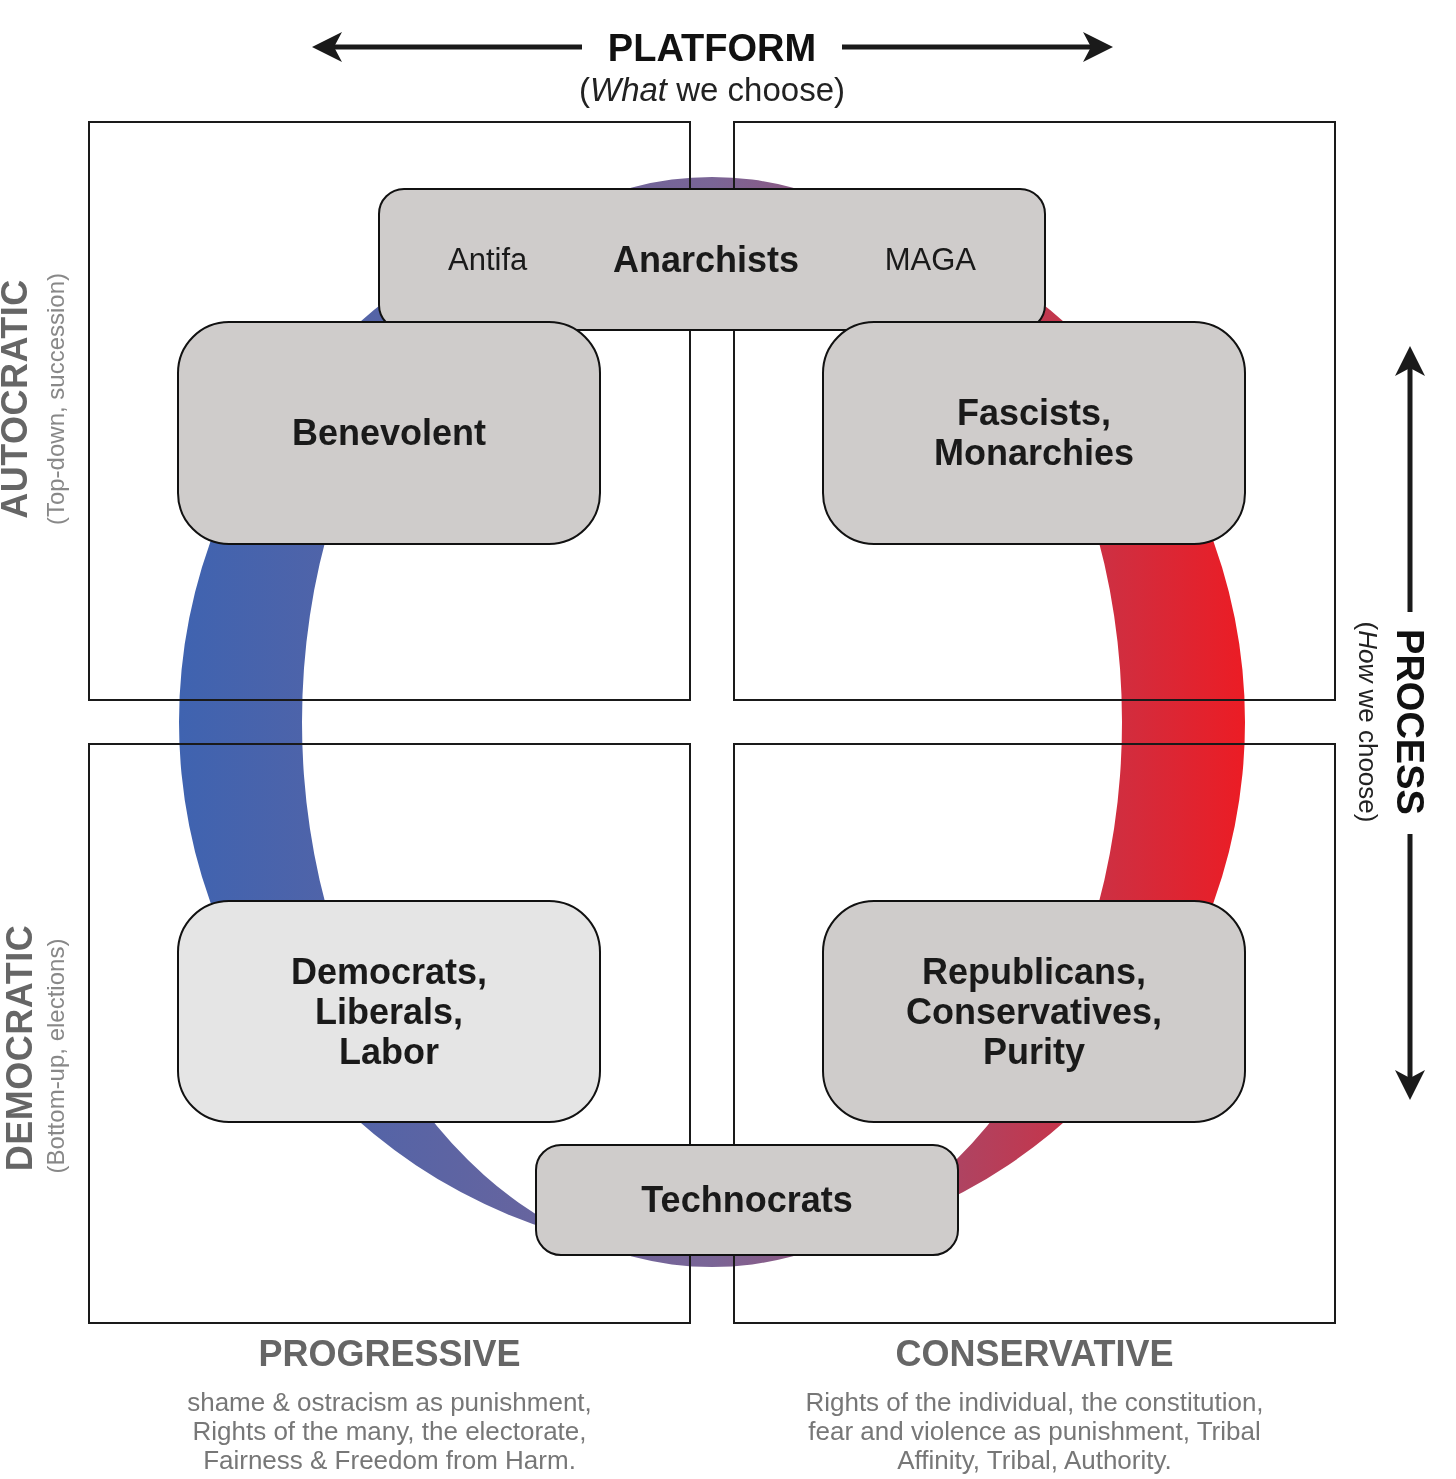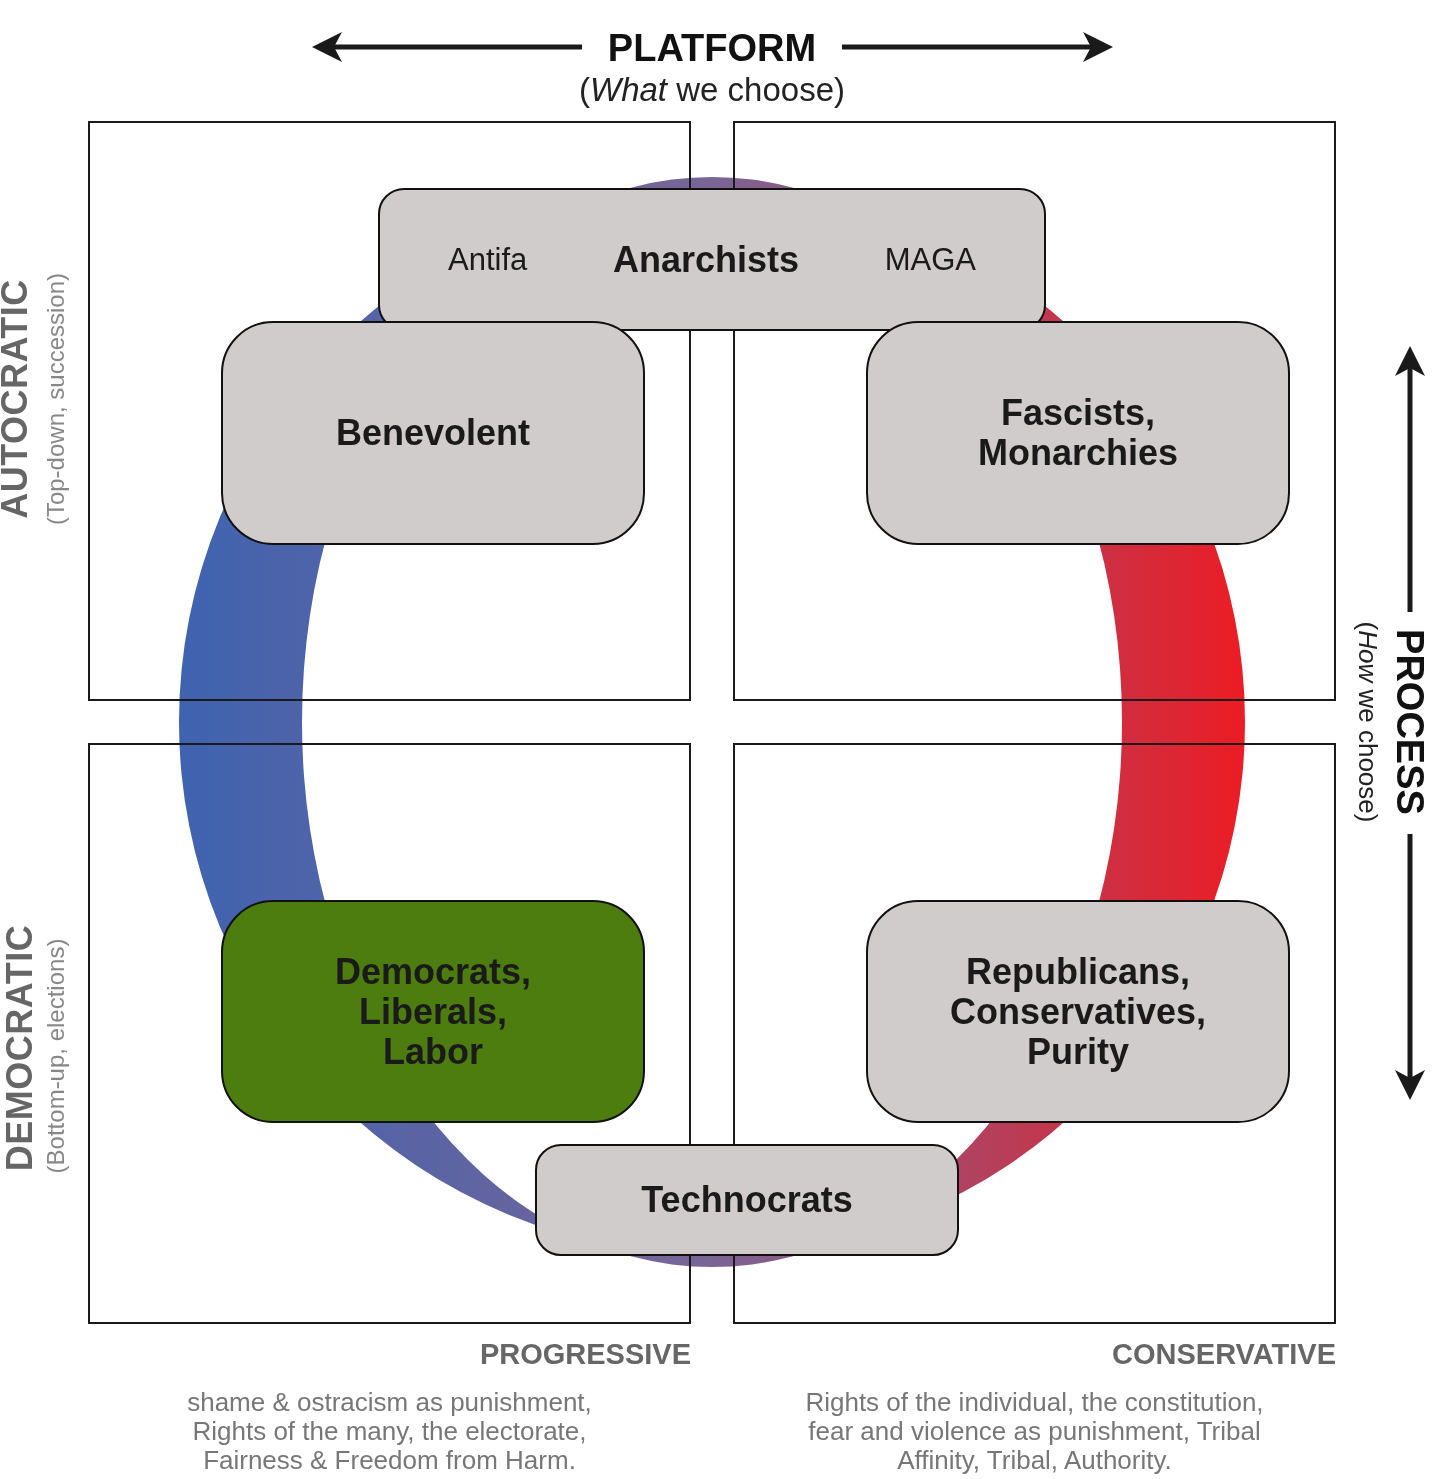--- a/index.html
+++ b/index.html
@@ -4,28 +4,28 @@
 <style>
   html, body { margin: 0; padding: 0; background: #ffffff; }
   body { width: 1456px; height: 1479px; position: relative; overflow: hidden;
          font-family: "Liberation Sans", sans-serif; }
   .abs { position: absolute; }
   #ring-svg { position: absolute; left: 0; top: 0; }
   .quad { position: absolute; border: 2px solid #1a1a1a; box-sizing: border-box; background: transparent; }
   .node { position: absolute; background: #cfcccb; border: 2px solid #111; box-sizing: border-box;
           display: flex; align-items: center; justify-content: center; text-align: center;
           color: #1a1a1a; font-weight: bold; }
-  .node.big { border-radius: 52px; font-size: 36px; line-height: 40px; margin-left: 44px; }
+  .node.big { border-radius: 52px; font-size: 36px; line-height: 40px; }
   .node.pill { border-radius: 26px; }
   .node span { display: block; }
   .axis-title { position: absolute; font-weight: bold; color: #111; }
   .axis-sub { position: absolute; color: #222; }
   .side-title { position: absolute; font-weight: bold; color: #666; font-size: 36px; letter-spacing: 0.5px; }
   .side-sub { position: absolute; color: #888; font-size: 24px; }
-  .foot-title { position: absolute; font-weight: bold; color: #666; font-size: 29px; text-align: right; }
+  .foot-title { position: absolute; font-weight: bold; color: #666; font-size: 36px; text-align: center; }
   .foot-desc { position: absolute; color: #777; font-size: 26px; line-height: 29px; text-align: center; }
   .vert { transform-origin: center center; white-space: nowrap; }
 </style>
 </head>
 <body>
 
 <svg id="ring-svg" width="1456" height="1479">
   <defs>
     <linearGradient id="ringGrad" x1="178" y1="0" x2="1246" y2="0" gradientUnits="userSpaceOnUse">
       <stop offset="0" id="g0" stop-color="#3f63b0"></stop>
@@ -79,21 +79,21 @@
   <div>
     <span>Benevolent</span>
   </div>
 </div>
 <div class="node big" style="left: 822px; top: 321px; width: 424px; height: 224px; background: rgb(207, 204, 203);">
   <div>
     <span>Fascists,</span>
     <span>Monarchies</span>
   </div>
 </div>
-<div class="node big" style="left: 177px; top: 900px; width: 424px; height: 223px; background: #4d7c0f;">
+<div class="node big" style="left: 177px; top: 900px; width: 424px; height: 223px; background: #e5e5e5;">
   <div>
     <span>Democrats,</span>
     <span>Liberals,</span>
     <span>Labor</span>
   </div>
 </div>
 <div class="node big" style="left: 822px; top: 900px; width: 424px; height: 223px; background: rgb(207, 204, 203);">
   <div>
     <span>Republicans,</span>
     <span>Conservatives,</span>

